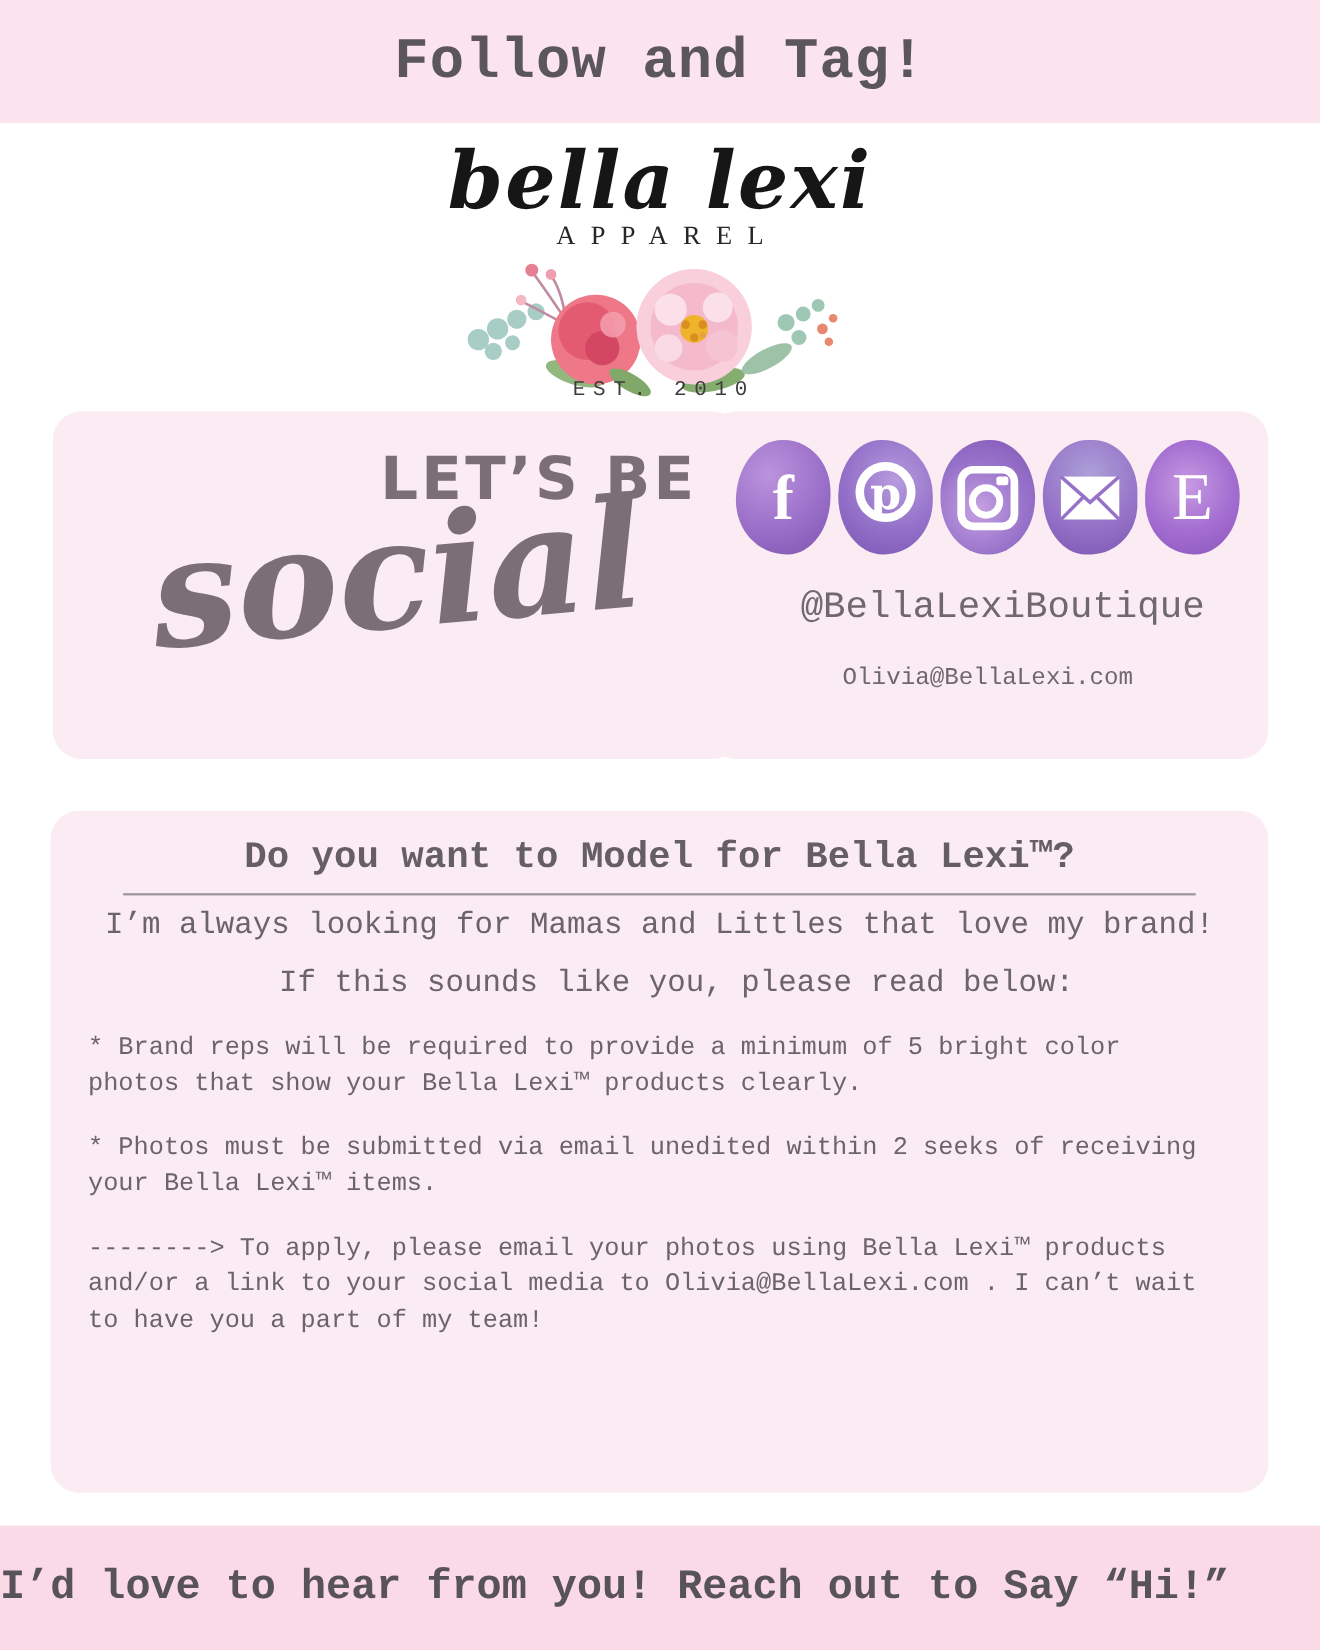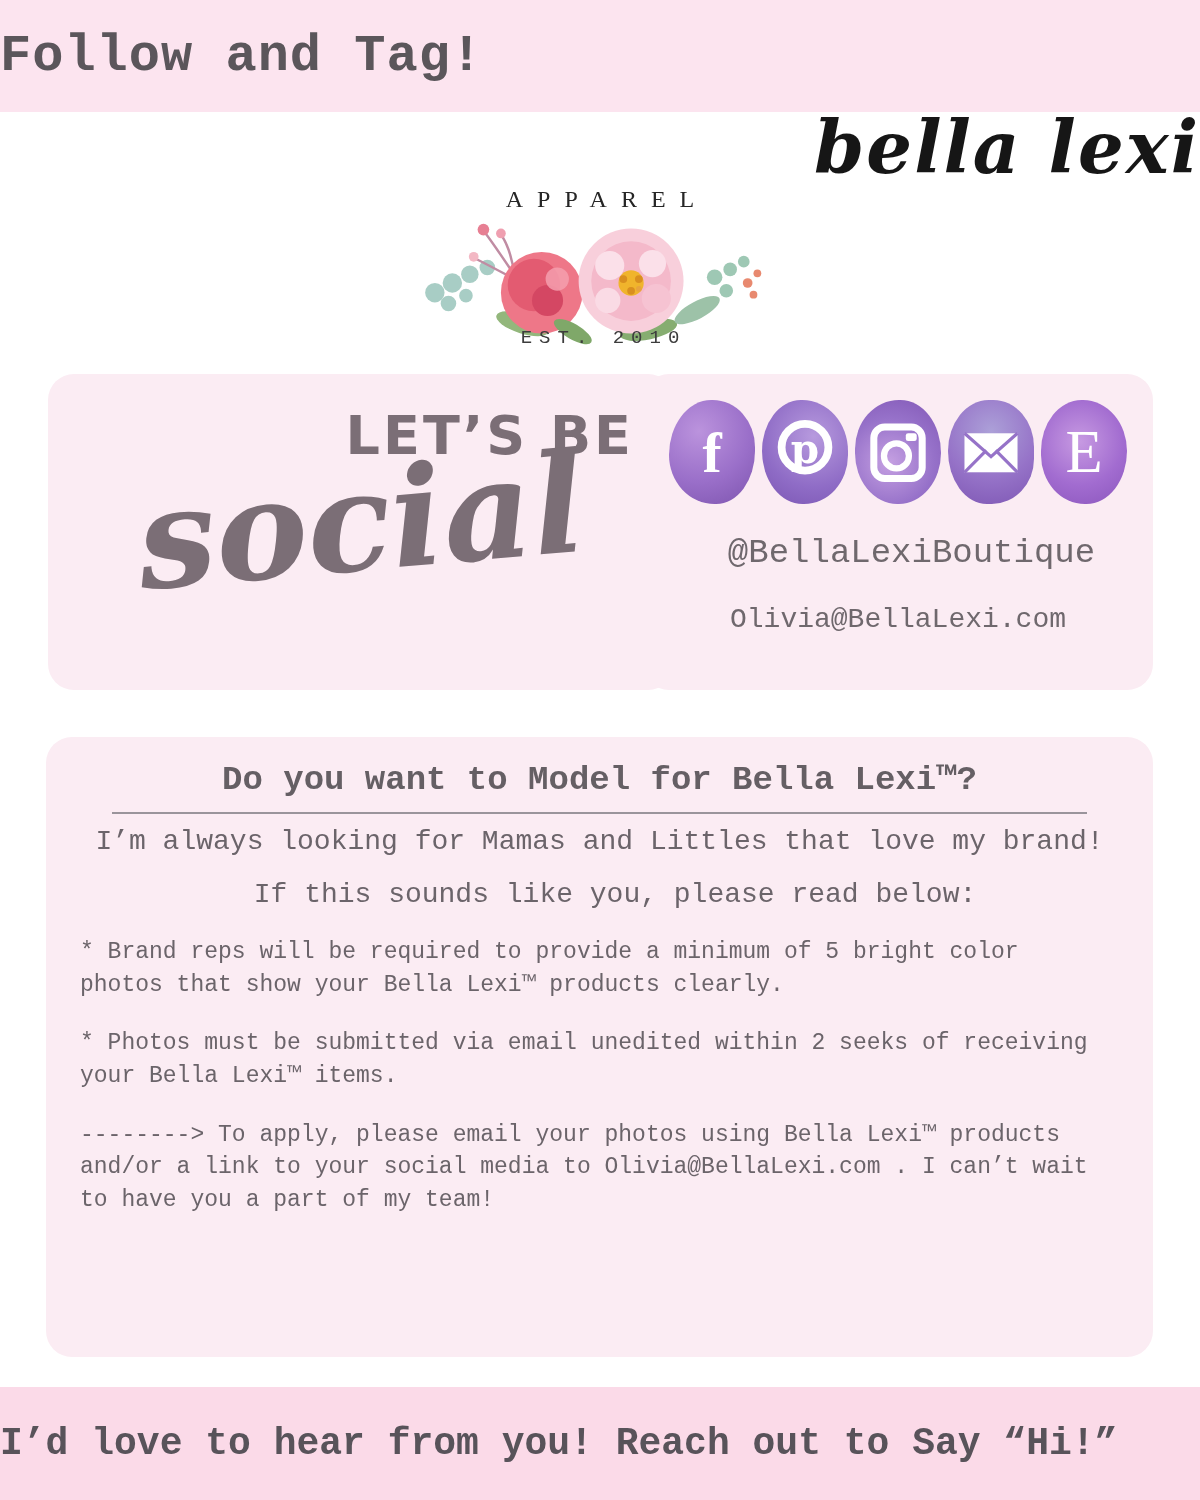--- a/index.html
+++ b/index.html
@@ -9,40 +9,39 @@
     position: relative;
     font-family: "Liberation Mono", "DejaVu Sans Mono", monospace;
     overflow: hidden;
   }
 
   
   .banner-top {
     position: absolute; top: 0; left: 0;
     width: 1200px; height: 112px;
     background: #fce4ef;
-    display: flex; align-items: center; justify-content: flex-start;
+    display: flex; align-items: center; justify-content: center;
   }
   .banner-top .banner-text {
     font-size: 52px; font-weight: bold; color: #5b565b;
     letter-spacing: 1px;
   }
 
   
   .logo-section {
     position: absolute; top: 112px; left: 0;
     width: 1200px; height: 262px;
     text-align: center;
   }
   .brand-script {
     font-family: "DejaVu Serif", serif;
     font-style: italic; font-weight: bold;
     font-size: 72px; color: #161616;
-    line-height: 1.0; 
+    line-height: 1.0; padding-top: 16px;
     letter-spacing: 2px;
-    text-align: right;
   }
   .brand-apparel {
     font-family: "Liberation Serif", serif;
     font-size: 24px; color: #262626;
     letter-spacing: 14px; text-indent: 14px;
     margin-top: 2px;
   }
   .bouquet-wrap {
     position: relative;
     width: 400px; height: 136px;
@@ -94,21 +93,21 @@
     width: 86px; height: 104px;
     display: flex; align-items: center; justify-content: center;
     border-radius: 48% 52% 50% 50% / 52% 48% 54% 46%;
   }
   .blob-1 { background: radial-gradient(circle at 35% 30%, #bb93dd 0%, #9a6fc9 55%, #7d54ae 100%); border-radius: 50% 50% 46% 54% / 54% 46% 52% 48%; }
   .blob-2 { background: radial-gradient(circle at 60% 35%, #b79ade 0%, #8f6cc6 60%, #7a55b2 100%); border-radius: 46% 54% 52% 48% / 50% 50% 48% 52%; }
   .blob-3 { background: radial-gradient(circle at 40% 60%, #c5a0e2 0%, #9671c9 55%, #8055b4 100%); border-radius: 52% 48% 50% 50% / 48% 52% 50% 50%; }
   .blob-4 { background: radial-gradient(circle at 50% 30%, #aca0d8 0%, #9673c8 55%, #7e57b4 100%); border-radius: 50% 50% 52% 48% / 52% 48% 46% 54%; }
   .blob-5 { background: radial-gradient(circle at 45% 40%, #c79ae2 0%, #a26cd0 55%, #8a55bc 100%); border-radius: 48% 52% 48% 52% / 50% 50% 52% 48%; }
   .handle-line { font-size: 34px; color: #6f686d; margin-top: 30px; padding-left: 27px; }
-  .email-line  { font-size: 28px; color: #6f686d; margin-top: 32px; }
+  .email-line  { font-size: 22px; color: #6f686d; margin-top: 32px; }
 
   
   .model-card {
     left: 46px; top: 737px; width: 1107px; height: 620px;
     overflow: hidden;
   }
   .model-heading {
     font-size: 34px; font-weight: bold; color: #655f64;
     text-align: center; margin-top: 24px;
   }

